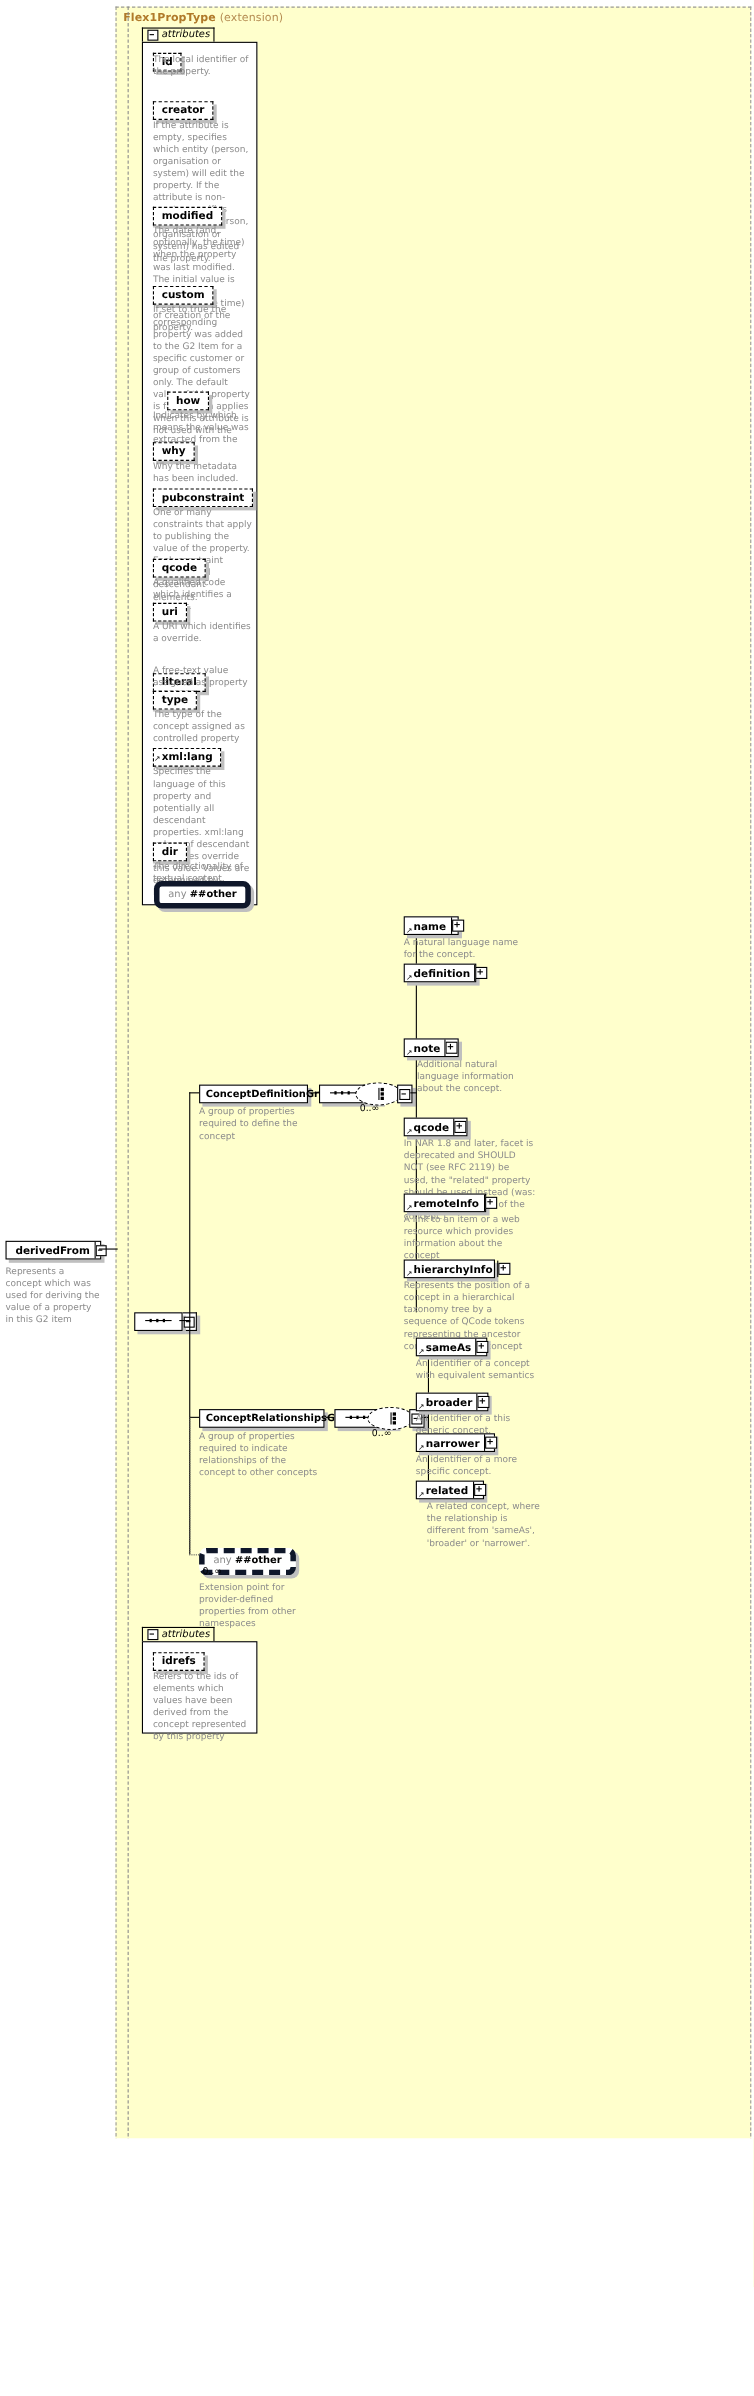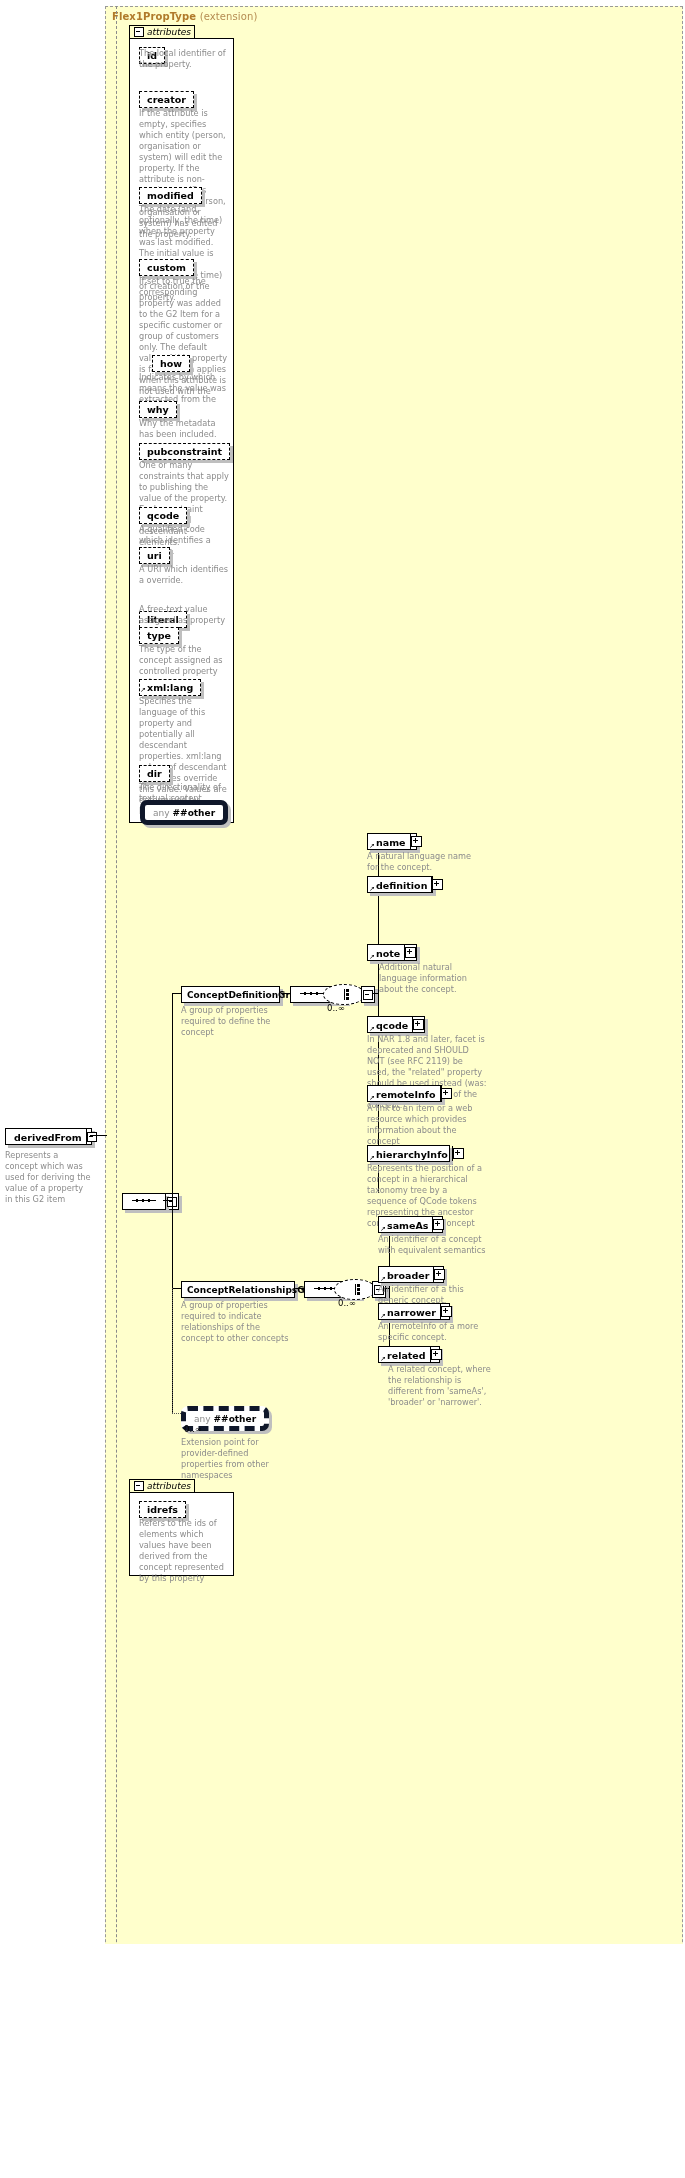--- a/index.html
+++ b/index.html
@@ -388,21 +388,21 @@
   <div class="abs hline" style="left:389px;top:1311px;width:11px;"></div>
   <div class="node-wrap" style="left:378px;top:1303px;">
     <div class="node" style="position:relative;width:70px;">
       <div class="lbl">narrower</div>
       <div class="exp">
           <span class="plus"></span>
         </div>
       <span class="arrow">↗</span>
     </div>
   </div>
-  <div class="abs desc" style="left:378px;top:1321px;width:110px;">An remoteInfo of a more specific concept.</div>
+  <div class="abs desc" style="left:378px;top:1321px;width:110px;">An identifier of a more specific concept.</div>
 
   <div class="abs hline" style="left:389px;top:1354px;width:11px;"></div>
   <div class="node-wrap" style="left:378px;top:1346px;">
     <div class="node" style="position:relative;width:60px;">
       <div class="lbl">related</div>
       <div class="exp">
           <span class="plus"></span>
         </div>
       <span class="arrow">↗</span>
     </div>

